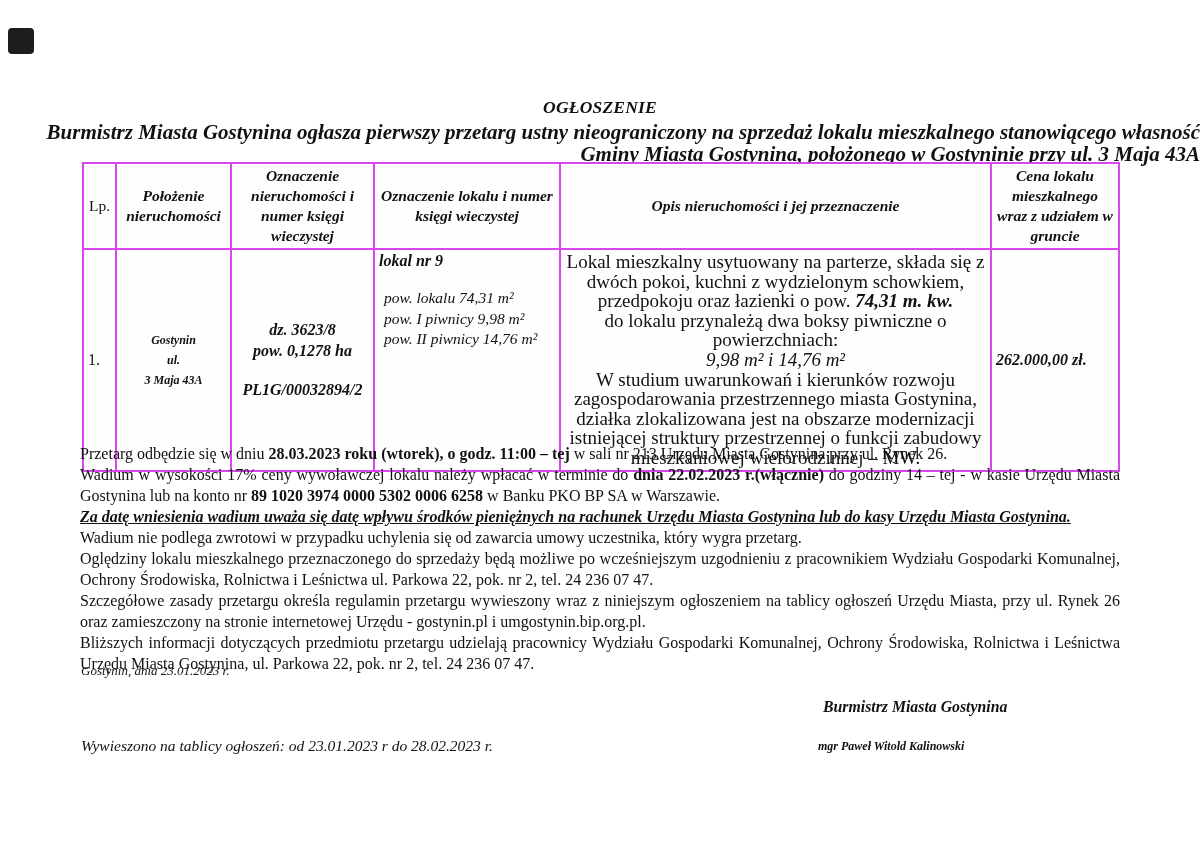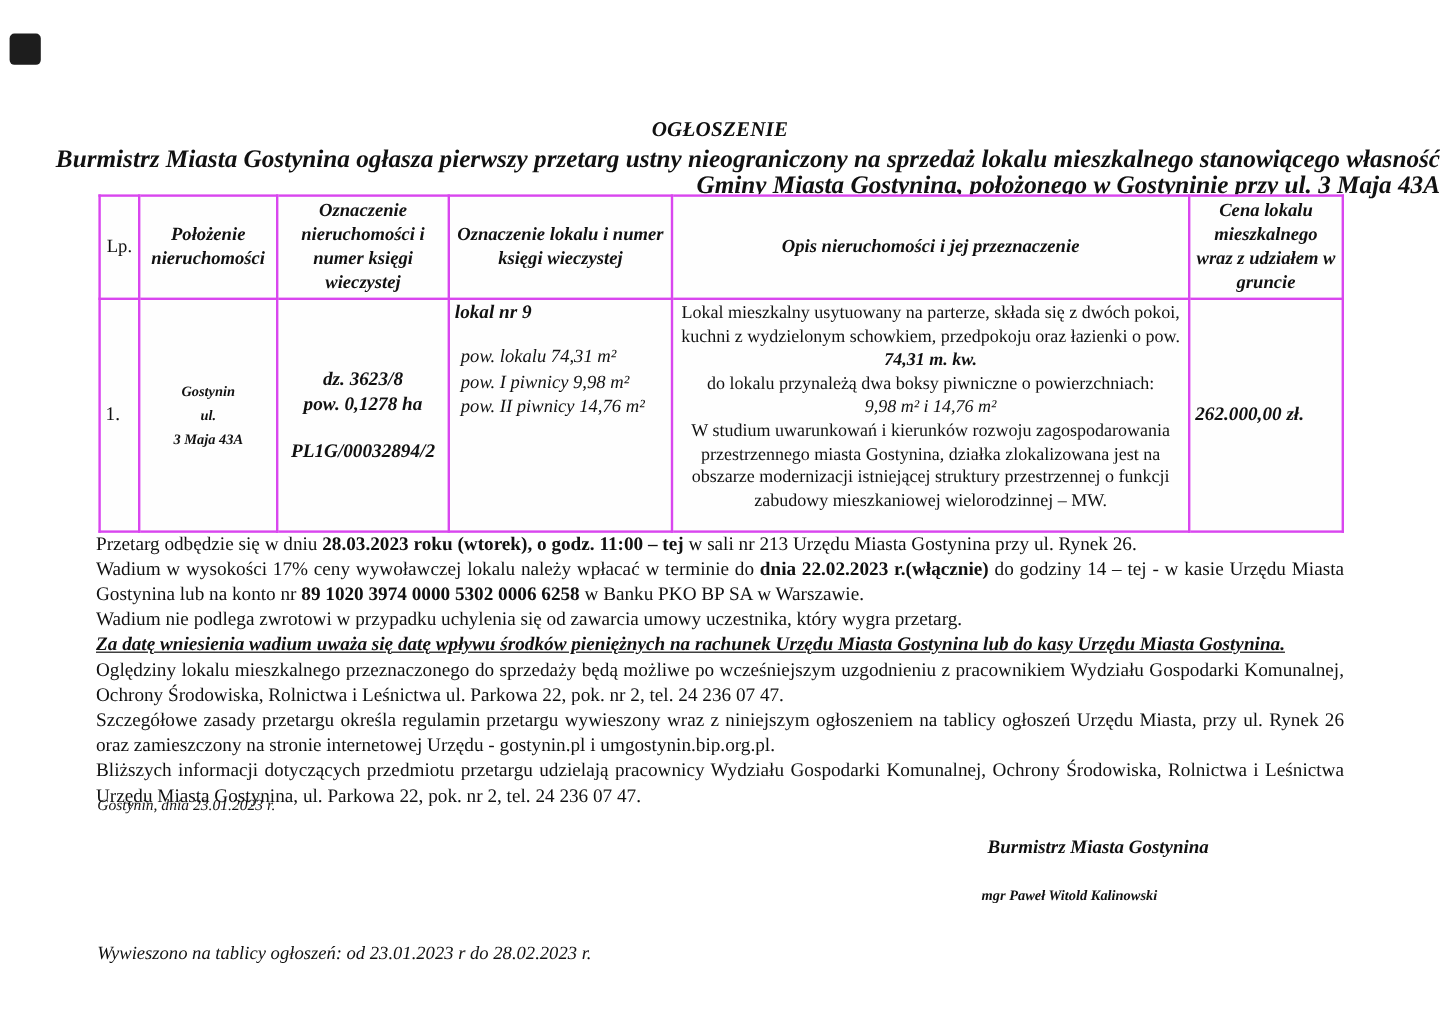--- a/index.html
+++ b/index.html
@@ -100,21 +100,21 @@
     margin-bottom: 18px;
   }
   .cell-unit .unit-line {
     font-size: 15.5px;
     font-style: italic;
     text-align: left;
     padding-left: 5px;
     line-height: 20.5px;
   }
   .cell-desc {
-    font-size: 15px;
+    font-size: 19px;
     line-height: 19.6px;
     text-align: center;
     vertical-align: top;
     padding: 5px 6px 2px 6px;
   }
   .cell-price {
     font-size: 16px;
     font-weight: bold;
     font-style: italic;
     text-align: left;
@@ -144,21 +144,21 @@
   }
   .signature-name {
     position: absolute;
     left: 818px; top: 739px;
     font-weight: bold;
     font-style: italic;
     font-size: 12px;
   }
   .posting-note {
     position: absolute;
-    left: 81px; top: 786px;
+    left: 81px; top: 737px;
     font-style: italic;
     font-size: 15.5px;
   }
 </style>
 </head>
 <body>
 
 <div class="page">
 
   <div class="corner-square"></div>
@@ -207,22 +207,22 @@
       </td>
       <td class="cell-desc"><span>Lokal mieszkalny usytuowany na parterze, składa się z dwóch pokoi, kuchni z wydzielonym schowkiem, przedpokoju oraz łazienki o pow. </span><span style="font-weight: bold; font-style: italic;">74,31 m. kw.</span><br><span>do lokalu przynależą dwa boksy piwniczne o powierzchniach:</span><br><span style="font-style: italic;">9,98 m² i 14,76 m²</span><br><span>W studium uwarunkowań i kierunków rozwoju zagospodarowania przestrzennego miasta Gostynina, działka zlokalizowana jest na obszarze modernizacji istniejącej struktury przestrzennej o funkcji zabudowy mieszkaniowej wielorodzinnej – MW.</span></td>
       <td class="cell-price">262.000,00 zł.</td>
     </tr>
   </tbody>
     </table>
 
   <div class="paragraphs">
     <p><span>Przetarg odbędzie się w dniu </span><span style="font-weight: bold;">28.03.2023 roku (wtorek), o godz. 11:00 – tej</span><span>  w sali nr 213 Urzędu Miasta Gostynina przy ul. Rynek 26.</span></p>
     <p><span>Wadium  w wysokości 17% ceny wywoławczej lokalu należy wpłacać w terminie do </span><span style="font-weight: bold;">dnia 22.02.2023 r.(włącznie)</span><span> do godziny 14 – tej - w kasie Urzędu Miasta Gostynina lub na konto nr </span><span style="font-weight: bold;">89 1020 3974 0000 5302 0006 6258</span><span> w Banku PKO BP SA w Warszawie.</span></p>
+    <p><span style="font-weight: bold; font-style: italic; text-decoration: underline;">Za datę wniesienia wadium uważa się datę wpływu środków pieniężnych na rachunek Urzędu Miasta Gostynina lub do kasy Urzędu Miasta Gostynina. </span></p>
     <p><span>Wadium nie podlega zwrotowi w przypadku uchylenia się od zawarcia umowy uczestnika, który wygra przetarg.</span></p>
-    <p><span style="font-weight: bold; font-style: italic; text-decoration: underline;">Za datę wniesienia wadium uważa się datę wpływu środków pieniężnych na rachunek Urzędu Miasta Gostynina lub do kasy Urzędu Miasta Gostynina. </span></p>
     <p><span>Oględziny lokalu mieszkalnego przeznaczonego do sprzedaży będą możliwe po wcześniejszym uzgodnieniu z pracownikiem Wydziału Gospodarki Komunalnej, Ochrony Środowiska, Rolnictwa i Leśnictwa ul. Parkowa 22,  pok. nr 2, tel. 24 236 07 47.</span></p>
     <p><span>Szczegółowe zasady przetargu określa regulamin przetargu wywieszony wraz z niniejszym ogłoszeniem na tablicy ogłoszeń Urzędu Miasta, przy ul. Rynek 26 oraz zamieszczony na stronie internetowej Urzędu - gostynin.pl i umgostynin.bip.org.pl.</span></p>
     <p><span>Bliższych informacji dotyczących przedmiotu przetargu udzielają pracownicy Wydziału Gospodarki Komunalnej, Ochrony Środowiska, Rolnictwa i Leśnictwa Urzędu Miasta Gostynina, ul. Parkowa 22, pok. nr 2, tel. 24 236 07 47.</span></p>
   </div>
 
   <div class="place-date">Gostynin, dnia  23.01.2023  r.</div>
   <div class="signature-title">Burmistrz Miasta Gostynina</div>
   <div class="signature-name">mgr Paweł Witold Kalinowski</div>
   <div class="posting-note">Wywieszono na tablicy ogłoszeń: od  23.01.2023 r do 28.02.2023 r.</div>
 

